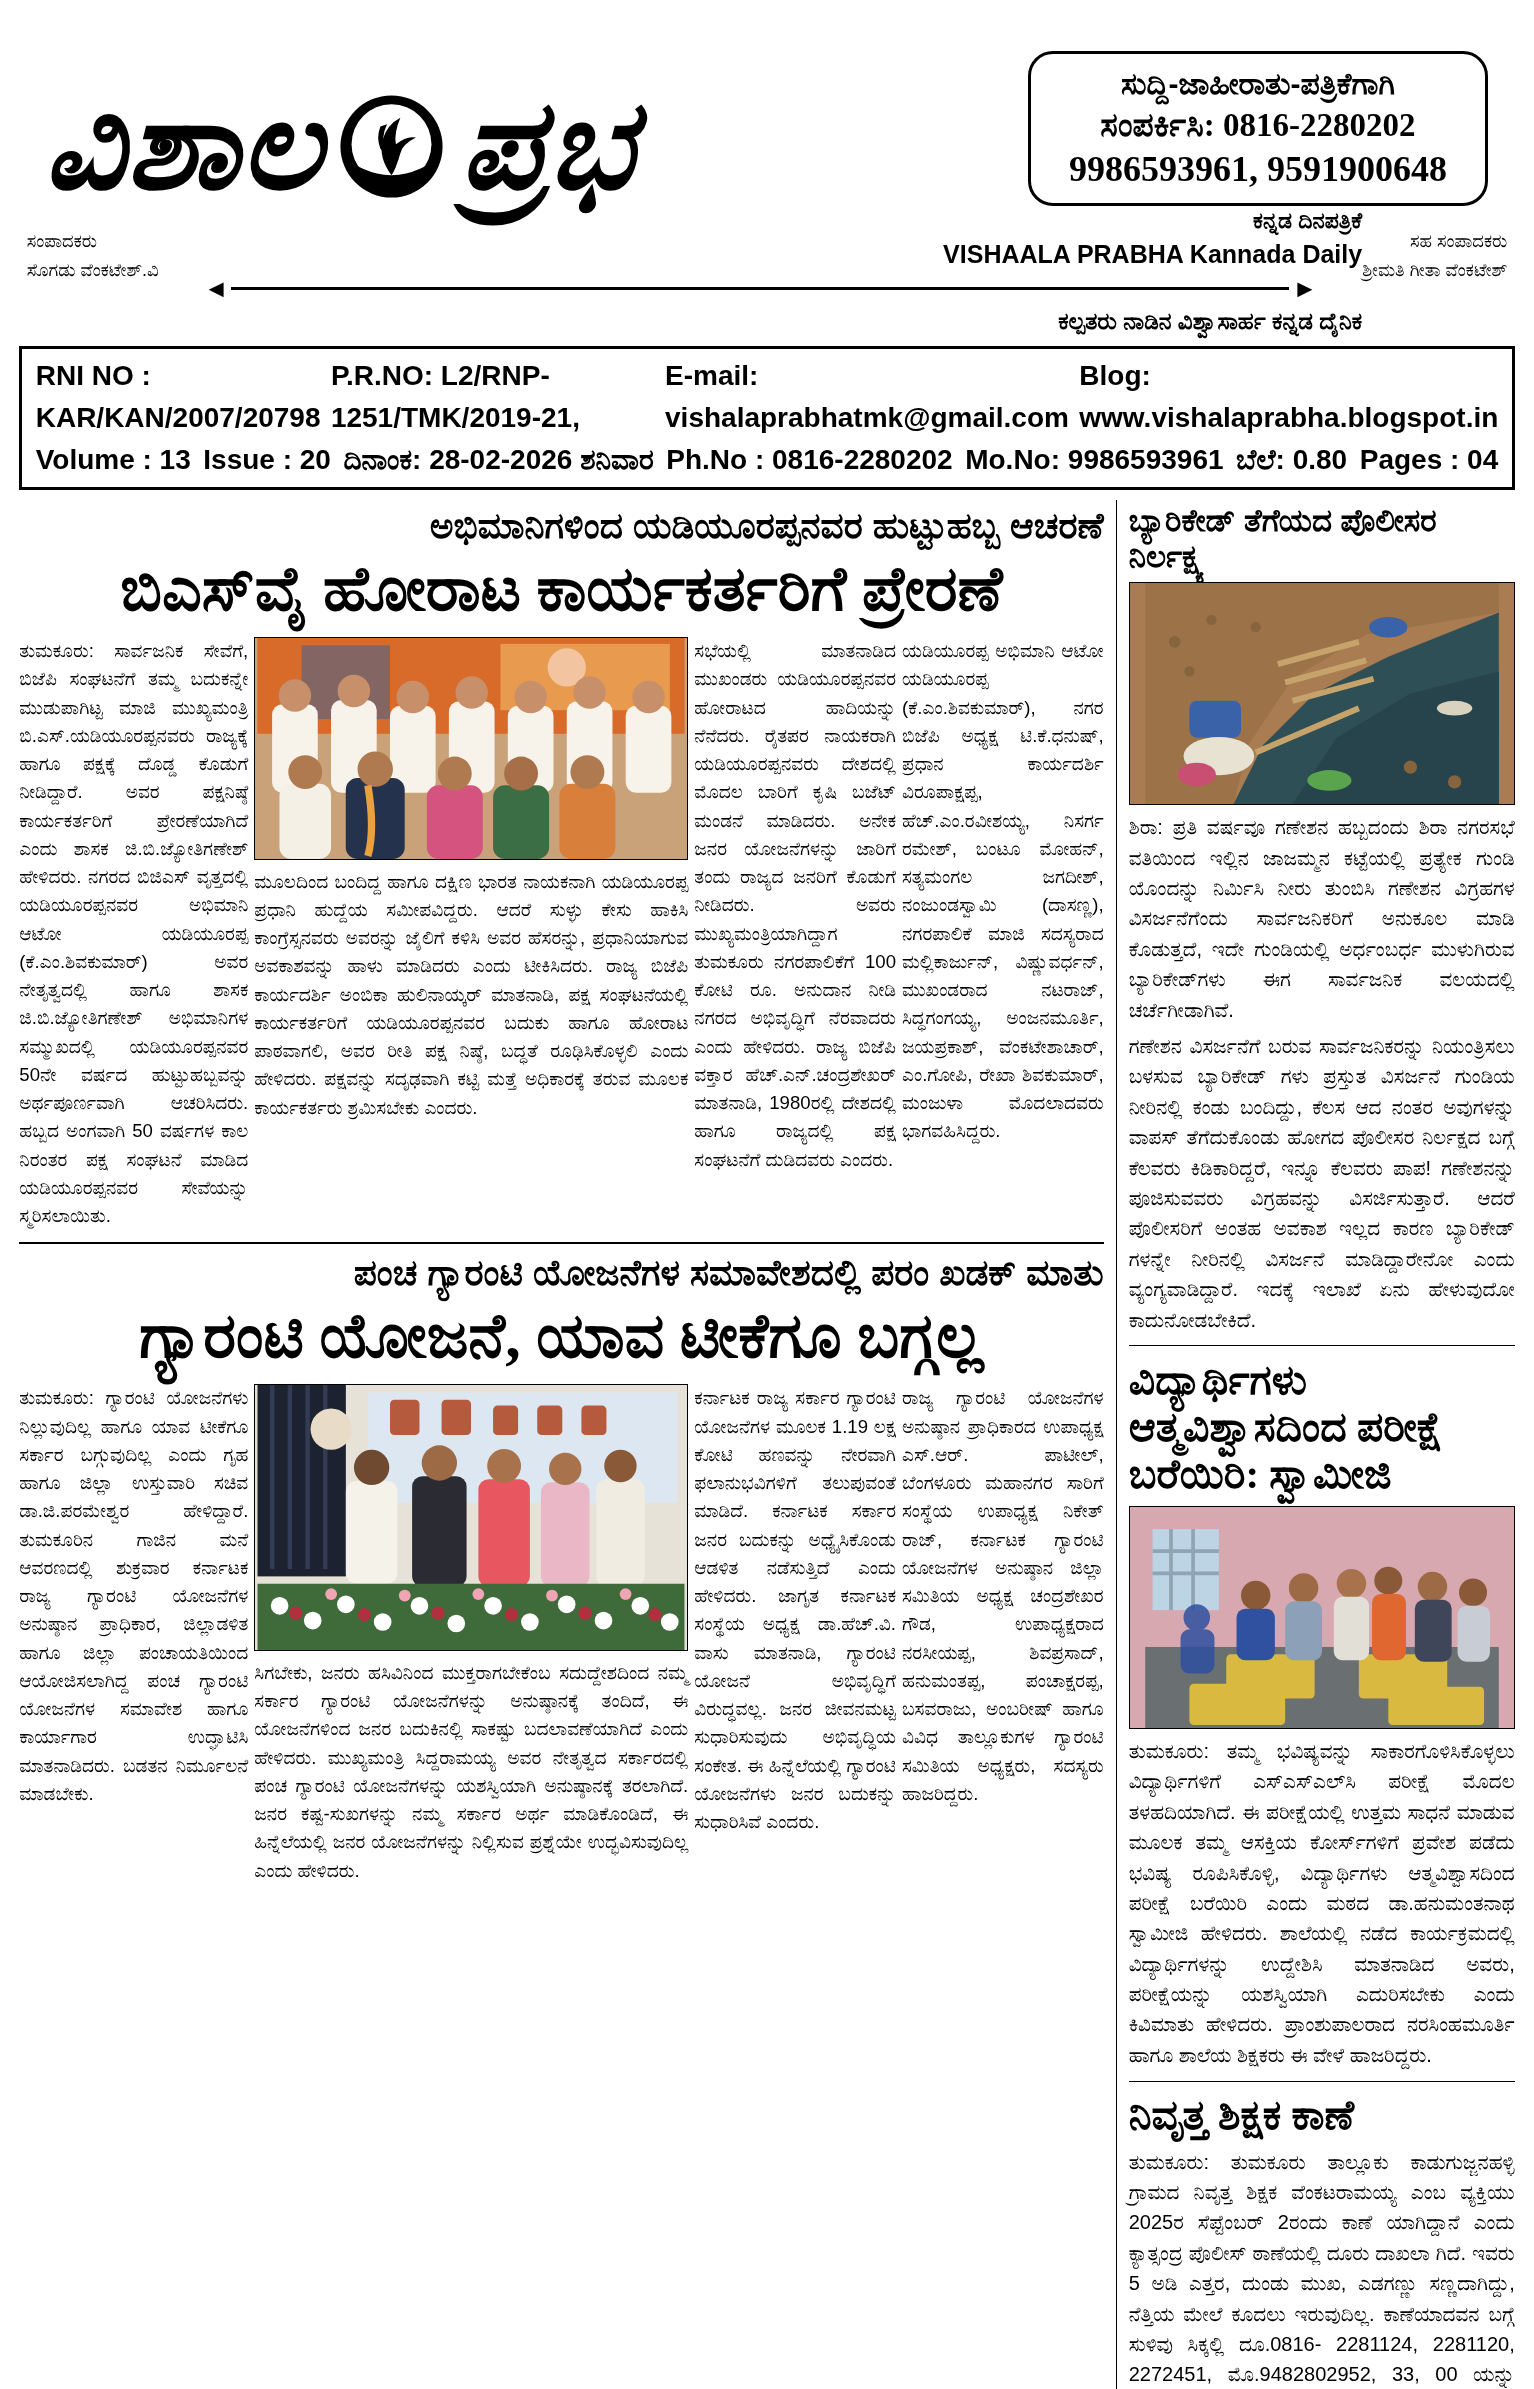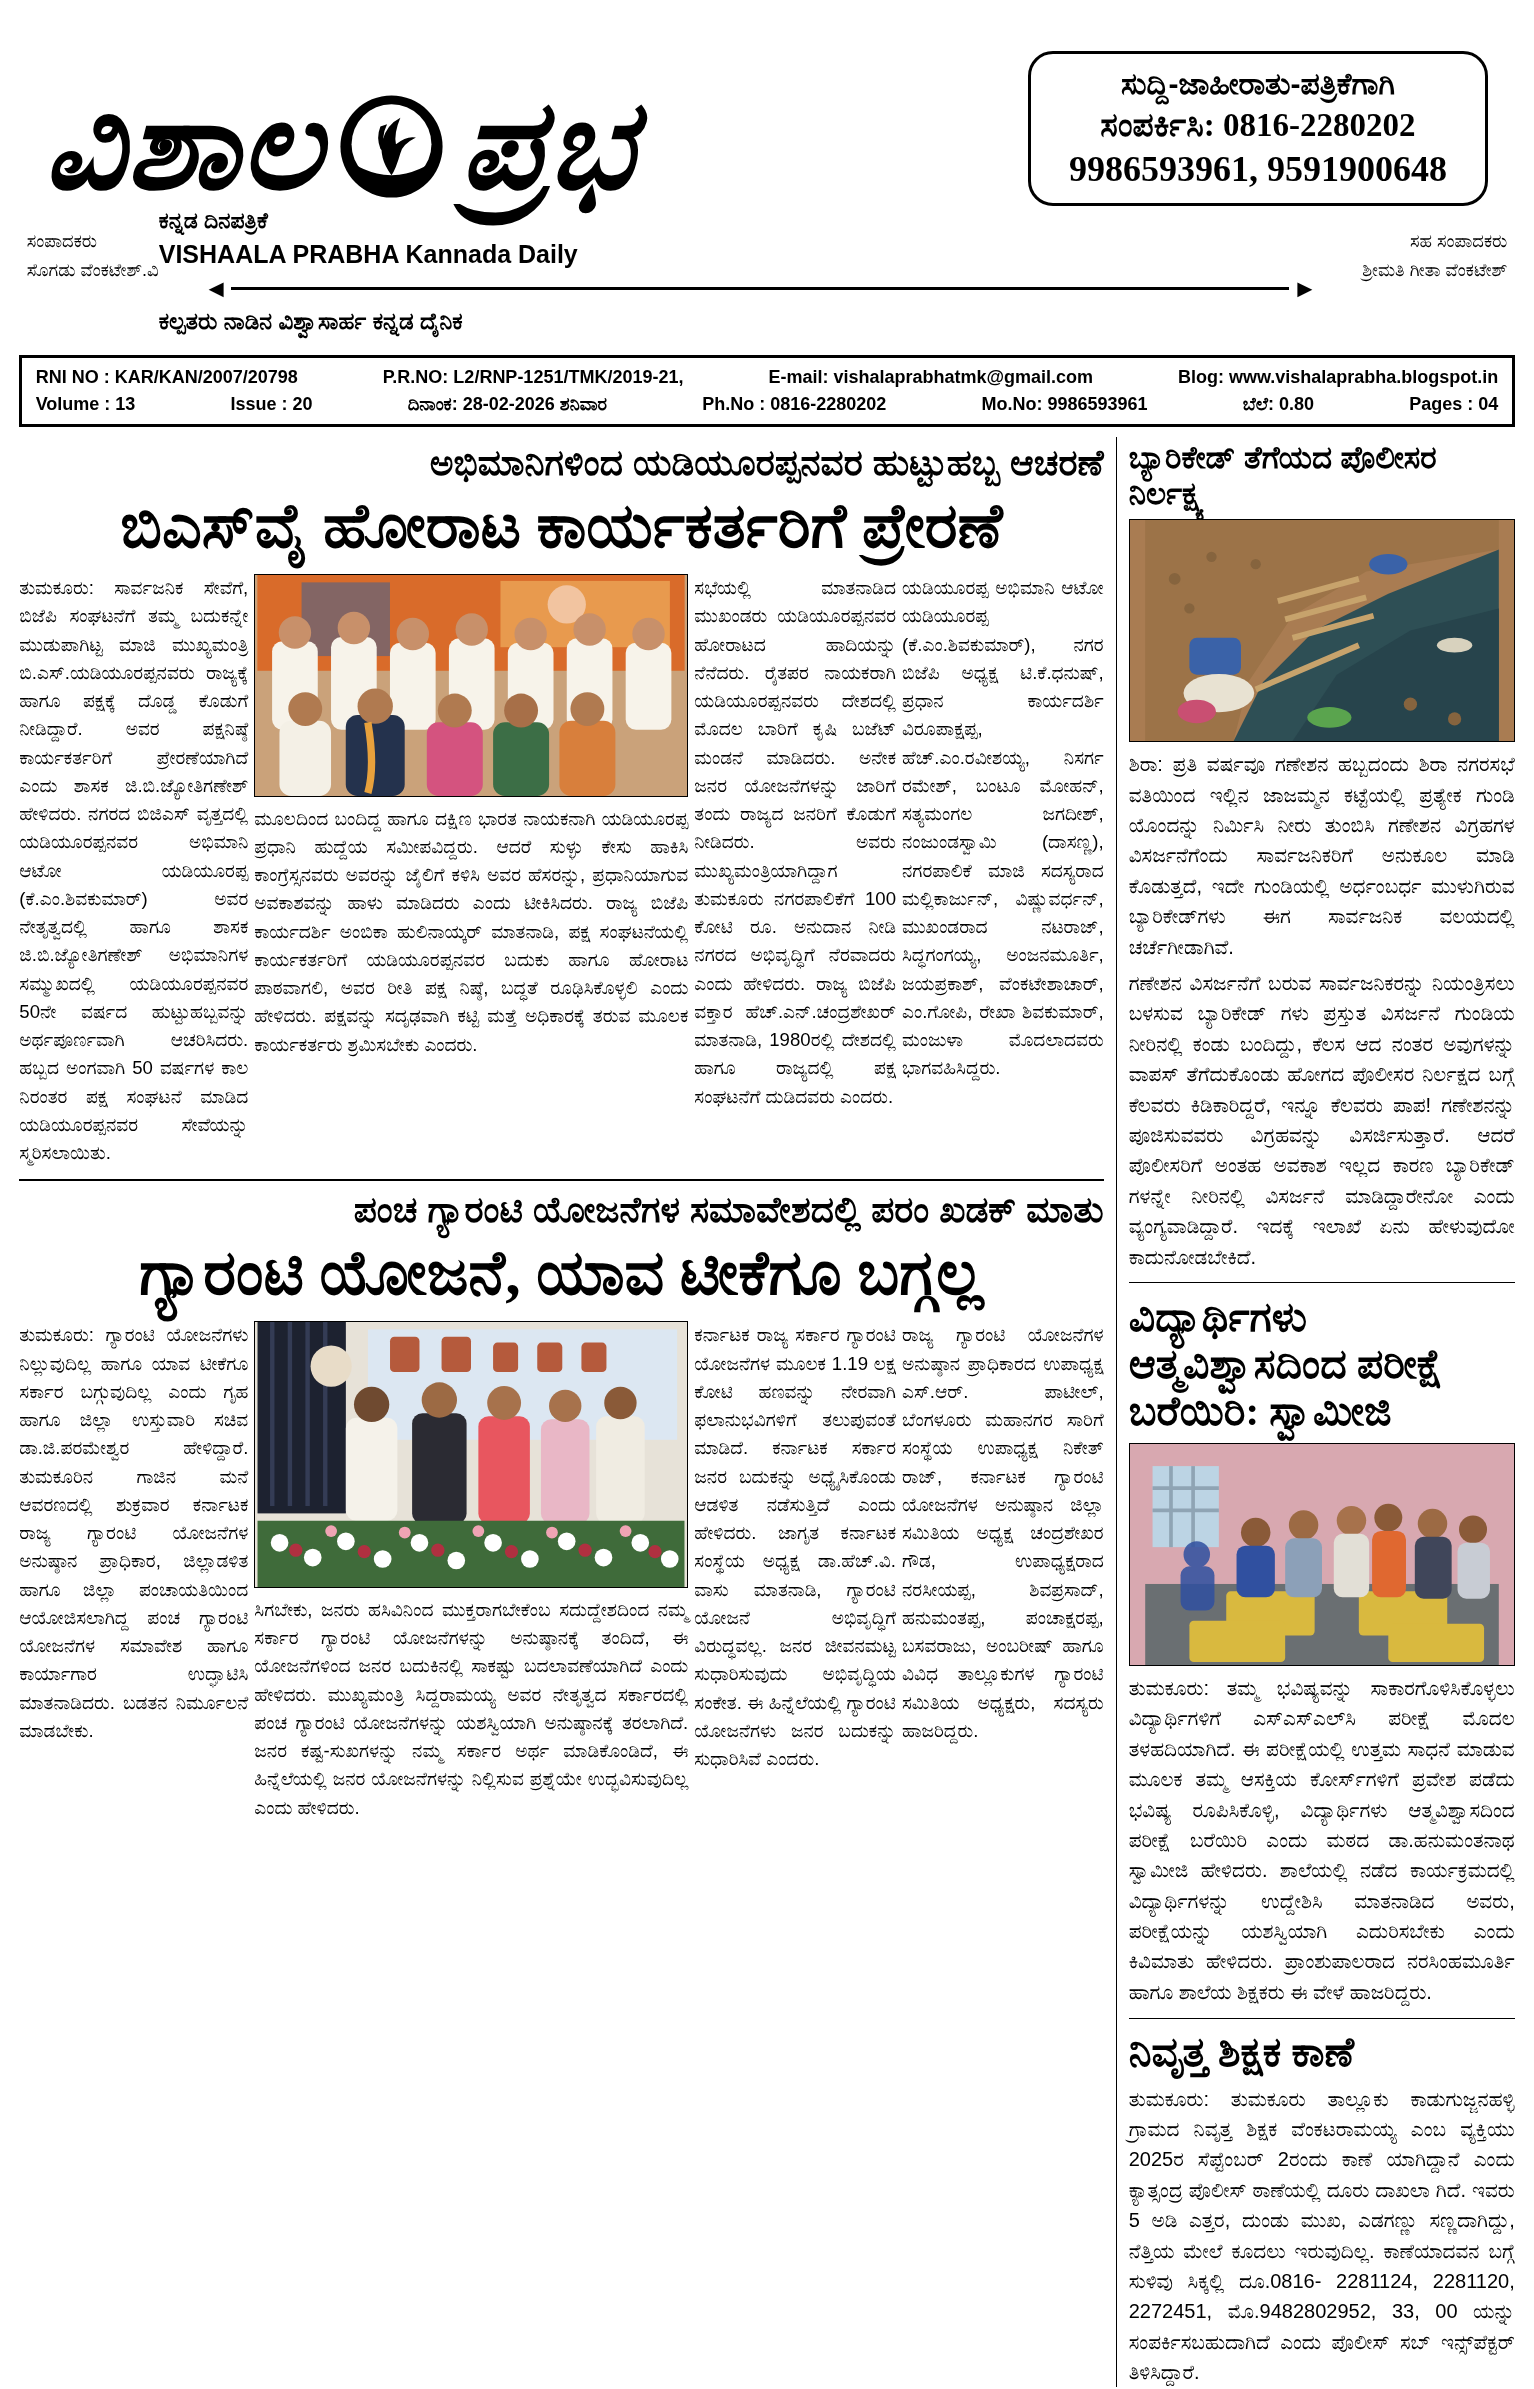--- a/index.html
+++ b/index.html
@@ -13,28 +13,28 @@
             font-size:125px;line-height:.95;letter-spacing:1.5px;font-style:italic;}
   .dove{width:111px;height:111px;flex:0 0 auto;}
   .contact-box{border:3.7px solid #000;border-radius:25px;padding:13.4px 19.3px;text-align:center;
                margin:30px 22px 0 0;min-width:416px;}
   .contact-box .cl1{font-weight:bold;font-size:30px;}
   .contact-box .cl2{font-weight:bold;font-size:33px;font-family:"Liberation Serif",serif;margin-top:4.5px;}
   .contact-box .cl3{font-weight:bold;font-size:36px;font-family:"Liberation Serif",serif;margin-top:3px;}
   .mast-mid{display:flex;justify-content:space-between;align-items:flex-start;padding:1.5px 7.4px;}
   .editors{font-size:18px;line-height:1.6;padding-top:19.3px;}
   .editors.right{text-align:right;}
-  .mast-center{flex:1;text-align:left;}
+  .mast-center{flex:1;text-align:right;}
   .tagline{font-weight:bold;font-size:22px;}
   .engname{font-weight:bold;font-size:25px;margin-top:6px;}
   .arrowline{display:flex;align-items:center;gap:3px;margin:7.4px 45px 0 45px;}
   .arrowline .bar{flex:1;border-top:3.7px solid #000;}
   .arrowline .ah{font-size:25px;line-height:1;}
   .slogan{font-weight:bold;font-size:23px;margin-top:7.4px;}
-  .infobar{border:3px solid #000;margin-top:18px;padding:6px 13.4px;font-weight:bold;font-size:18px;}
+  .infobar{border:3px solid #000;margin-top:9px;padding:6px 13.4px;font-weight:bold;font-size:28px;}
   .infobar .row{display:flex;justify-content:space-between;gap:10.4px;line-height:1.5;}
   
   .content{display:flex;margin-top:10.4px;}
   .main-col{flex:1;padding-right:12px;border-right:1.5px solid #000;}
   .rail{width:386px;flex:0 0 auto;padding-left:12px;}
   .kicker{font-weight:bold;text-align:right;font-size:36px;margin:4.5px 0 1.5px 0;}
   .headline1{font-weight:bold;text-align:center;font-size:62px;line-height:1.05;margin:10.4px 0 15px 0;
              font-family:"Liberation Serif","DejaVu Serif",serif;}
   .bodytxt{font-size:18.6px;line-height:1.52;text-align:justify;}
   .art-grid{display:grid;grid-template-columns:229px 434px 1fr 1fr;gap:6px;}

